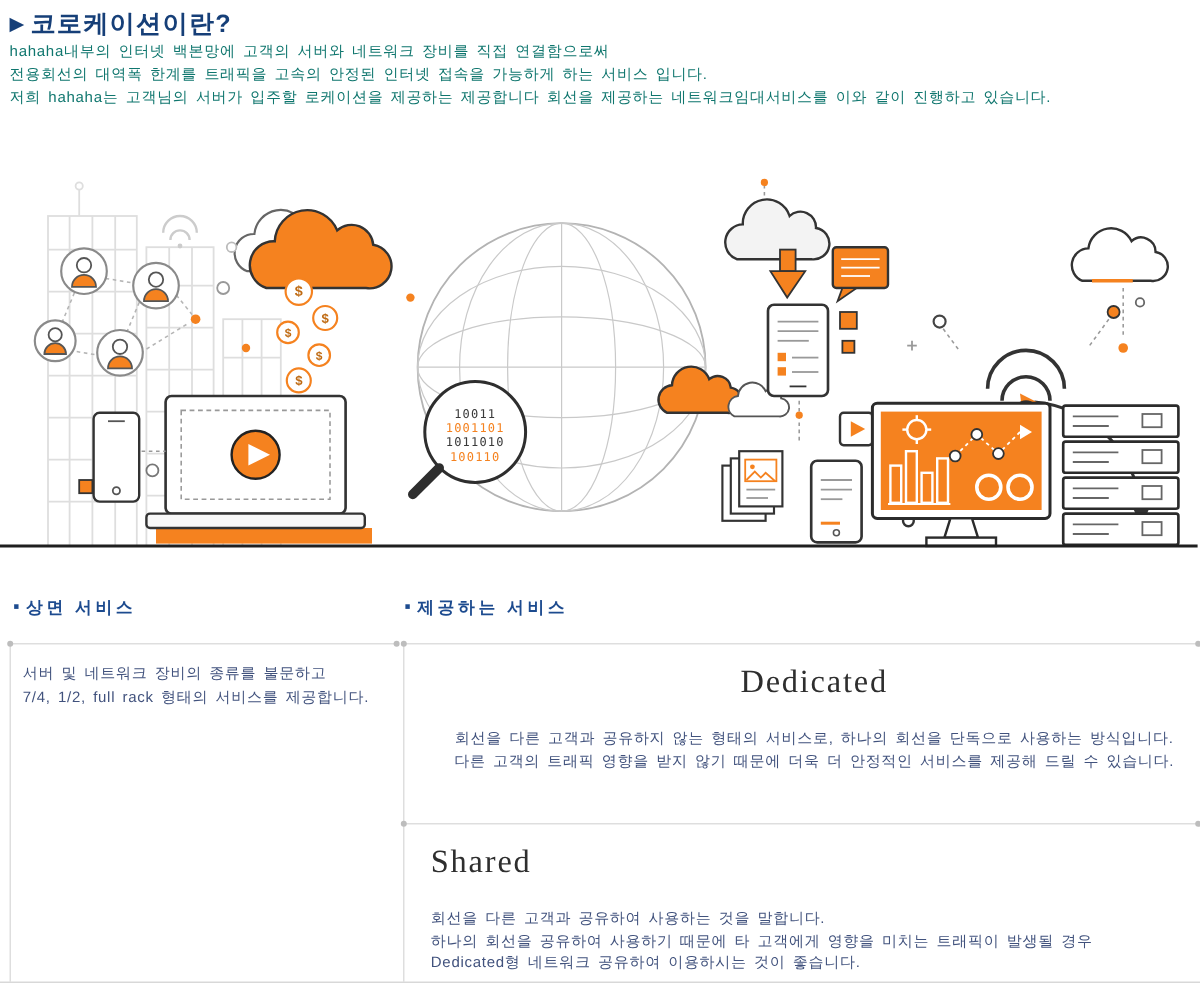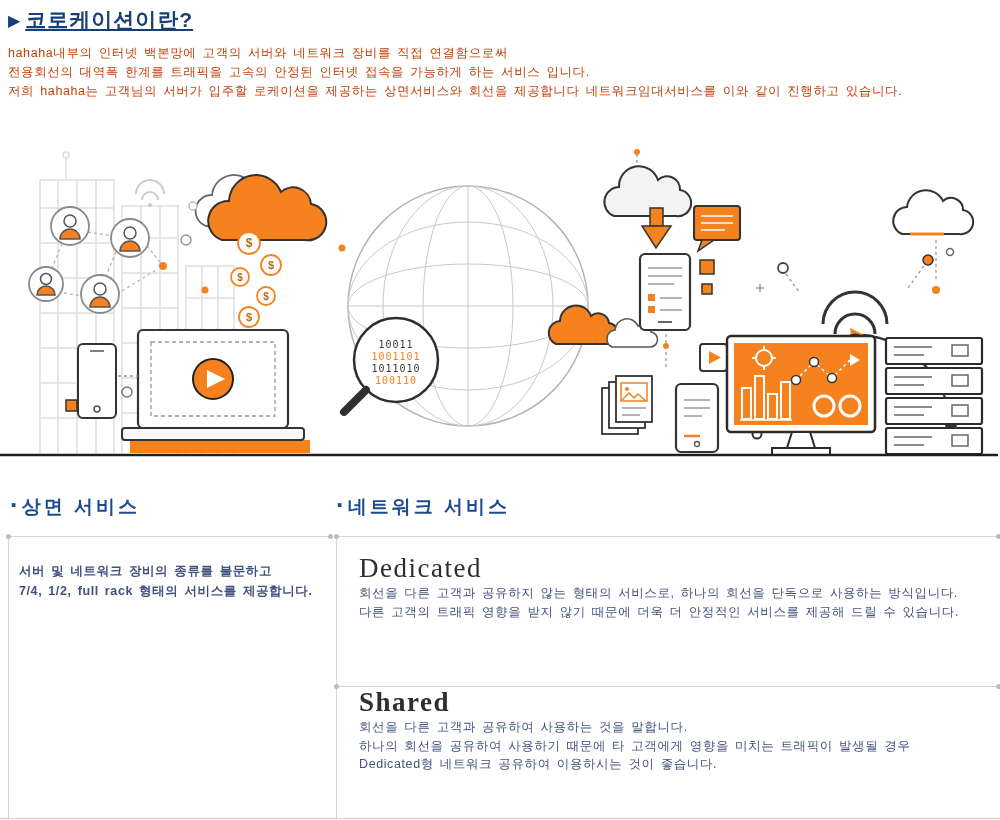--- a/index.html
+++ b/index.html
@@ -4,66 +4,66 @@
 <style>
   * { margin:0; padding:0; box-sizing:border-box; }
   html,body { width:1000px; height:820px; }
   body { font-family:"Liberation Sans","DejaVu Sans",sans-serif; background:#ffffff; position:relative; overflow:hidden; }
   .page { position:absolute; inset:0; }
 
   
   .intro { position:absolute; left:8px; top:6px; width:980px; }
   .title-row { display:flex; align-items:center; gap:5px; color:#163f78; }
   .title-arrow { font-size:16px; line-height:1; transform:translateY(1px); }
-  .title-text { font-size:21px; font-weight:bold; letter-spacing:1px;text-decoration:underline; }
-  .intro-desc { margin-top:10px; font-size:12.5px; line-height:19px; color:#c2410c; letter-spacing:0.6px; word-spacing:2px; }
+  .title-text { font-size:21px; font-weight:bold; letter-spacing:1px; }
+  .intro-desc { font-size:12.5px; line-height:19px; color:#0f766e; letter-spacing:0.6px; word-spacing:2px; }
 
   
   .illu { position:absolute; left:0; top:148px; width:1000px; height:312px; }
   .illu svg { display:block; }
 
   
   .sec-heading { position:absolute; display:flex; align-items:center; gap:3px; color:#1d4b8f; }
   .sec-heading .bullet { font-size:26px; font-weight:bold; line-height:1; transform:translateY(-2px); }
-  .sec-heading .sec-title { font-size:19px; font-weight:bold; letter-spacing:3px; }
+  .sec-heading .sec-title { font-size:14px; font-weight:bold; letter-spacing:3px; }
   #rack-heading { left:10px; top:494px; }
   #network-heading { left:336px; top:494px; }
 
   
   .panel { position:absolute; border-top:1px solid #d6d6d6; border-left:1px solid #d6d6d6; }
   .panel::before, .panel::after { content:""; position:absolute; width:5px; height:5px; border-radius:50%; background:#bdbdbd; top:-3px; }
   .panel::before { left:-3px; }
   .panel::after { right:-3px; }
-  #rack-panel { left:8px; top:536px; width:322px; height:282px; padding:24px 10px;font-weight:bold; }
-  #dedicated-panel { left:336px; top:536px; width:662px; height:150px; padding:0 0 0 22px; }
+  #rack-panel { left:8px; top:536px; width:322px; height:282px; padding:14px 10px; }
+  #dedicated-panel { left:336px; top:536px; width:662px; height:150px; padding:0 0 0 22px;text-align:center; }
   #shared-panel { left:336px; top:686px; width:662px; height:132px; padding:0 0 0 22px; }
   .body-line { font-size:12.5px; line-height:20px; color:#41527d; letter-spacing:0.6px; word-spacing:2px; }
   .panel h2 { font-family:"Liberation Serif","DejaVu Serif",serif; font-weight:normal; color:#2e2e2e; letter-spacing:1.5px; }
   #dedicated-panel h2 { font-size:27px; margin-top:16px; }
-  #shared-panel h2 { font-size:27px; margin-top:0;font-weight:bold; }
-  .panel .desc { }
+  #shared-panel h2 { font-size:27px; margin-top:16px; }
+  .panel .desc { margin-top:22px; }
   #shared-panel .desc { }
   .panel .desc .body-line { line-height:18.5px; }
 
   .bottom-rule { position:absolute; left:0; top:818px; width:1000px; height:1px; background:#cfcfcf; }
 </style>
 </head>
 <body>
 
 <div class="page">
 
   <div class="intro">
     <div class="title-row">
       <span class="title-arrow">▶</span>
       <span class="title-text">코로케이션이란?</span>
     </div>
     <div class="intro-desc">
       <div class="line">hahaha내부의 인터넷 백본망에 고객의 서버와 네트워크 장비를 직접 연결함으로써</div>
       <div class="line">전용회선의 대역폭 한계를 트래픽을 고속의 안정된 인터넷 접속을 가능하게 하는 서비스 입니다.</div>
-      <div class="line">저희 hahaha는 고객님의 서버가 입주할 로케이션을 제공하는 상면서비스와 회선을 제공합니다 네트워크임대서비스를 이와 같이 진행하고 있습니다.</div>
+      <div class="line">저희 hahaha는 고객님의 서버가 입주할 로케이션을 제공하는 제공합니다 회선을 제공하는 네트워크임대서비스를 이와 같이 진행하고 있습니다.</div>
     </div>
   </div>
 
   <div class="illu">
     <svg width="1000" height="312" viewBox="0 0 1000 312">
 
       <g stroke="#dedede" fill="none" stroke-width="1.5">
         <line x1="66" y1="10" x2="66" y2="32"></line>
           <circle cx="66" cy="7" r="3"></circle>
         <rect x="40" y="32" width="74" height="275"></rect>
@@ -328,21 +328,21 @@
     <span class="bullet">·</span>
     <span class="sec-title">상면 서비스</span>
   </div>
   <div class="panel" id="rack-panel">
     <div class="body-line">서버 및 네트워크 장비의 종류를 불문하고</div>
     <div class="body-line">7/4, 1/2, full rack 형태의 서비스를 제공합니다.</div>
   </div>
 
   <div class="sec-heading" id="network-heading">
     <span class="bullet">·</span>
-    <span class="sec-title">네트워크 서비스</span>
+    <span class="sec-title">제공하는 서비스</span>
   </div>
 
   <div class="panel" id="dedicated-panel">
     <h2>Dedicated</h2>
     <div class="desc">
       <div class="body-line">회선을 다른 고객과 공유하지 않는 형태의 서비스로, 하나의 회선을 단독으로 사용하는 방식입니다.</div>
       <div class="body-line">다른 고객의 트래픽 영향을 받지 않기 때문에 더욱 더 안정적인 서비스를 제공해 드릴 수 있습니다.</div>
     </div>
   </div>
 

